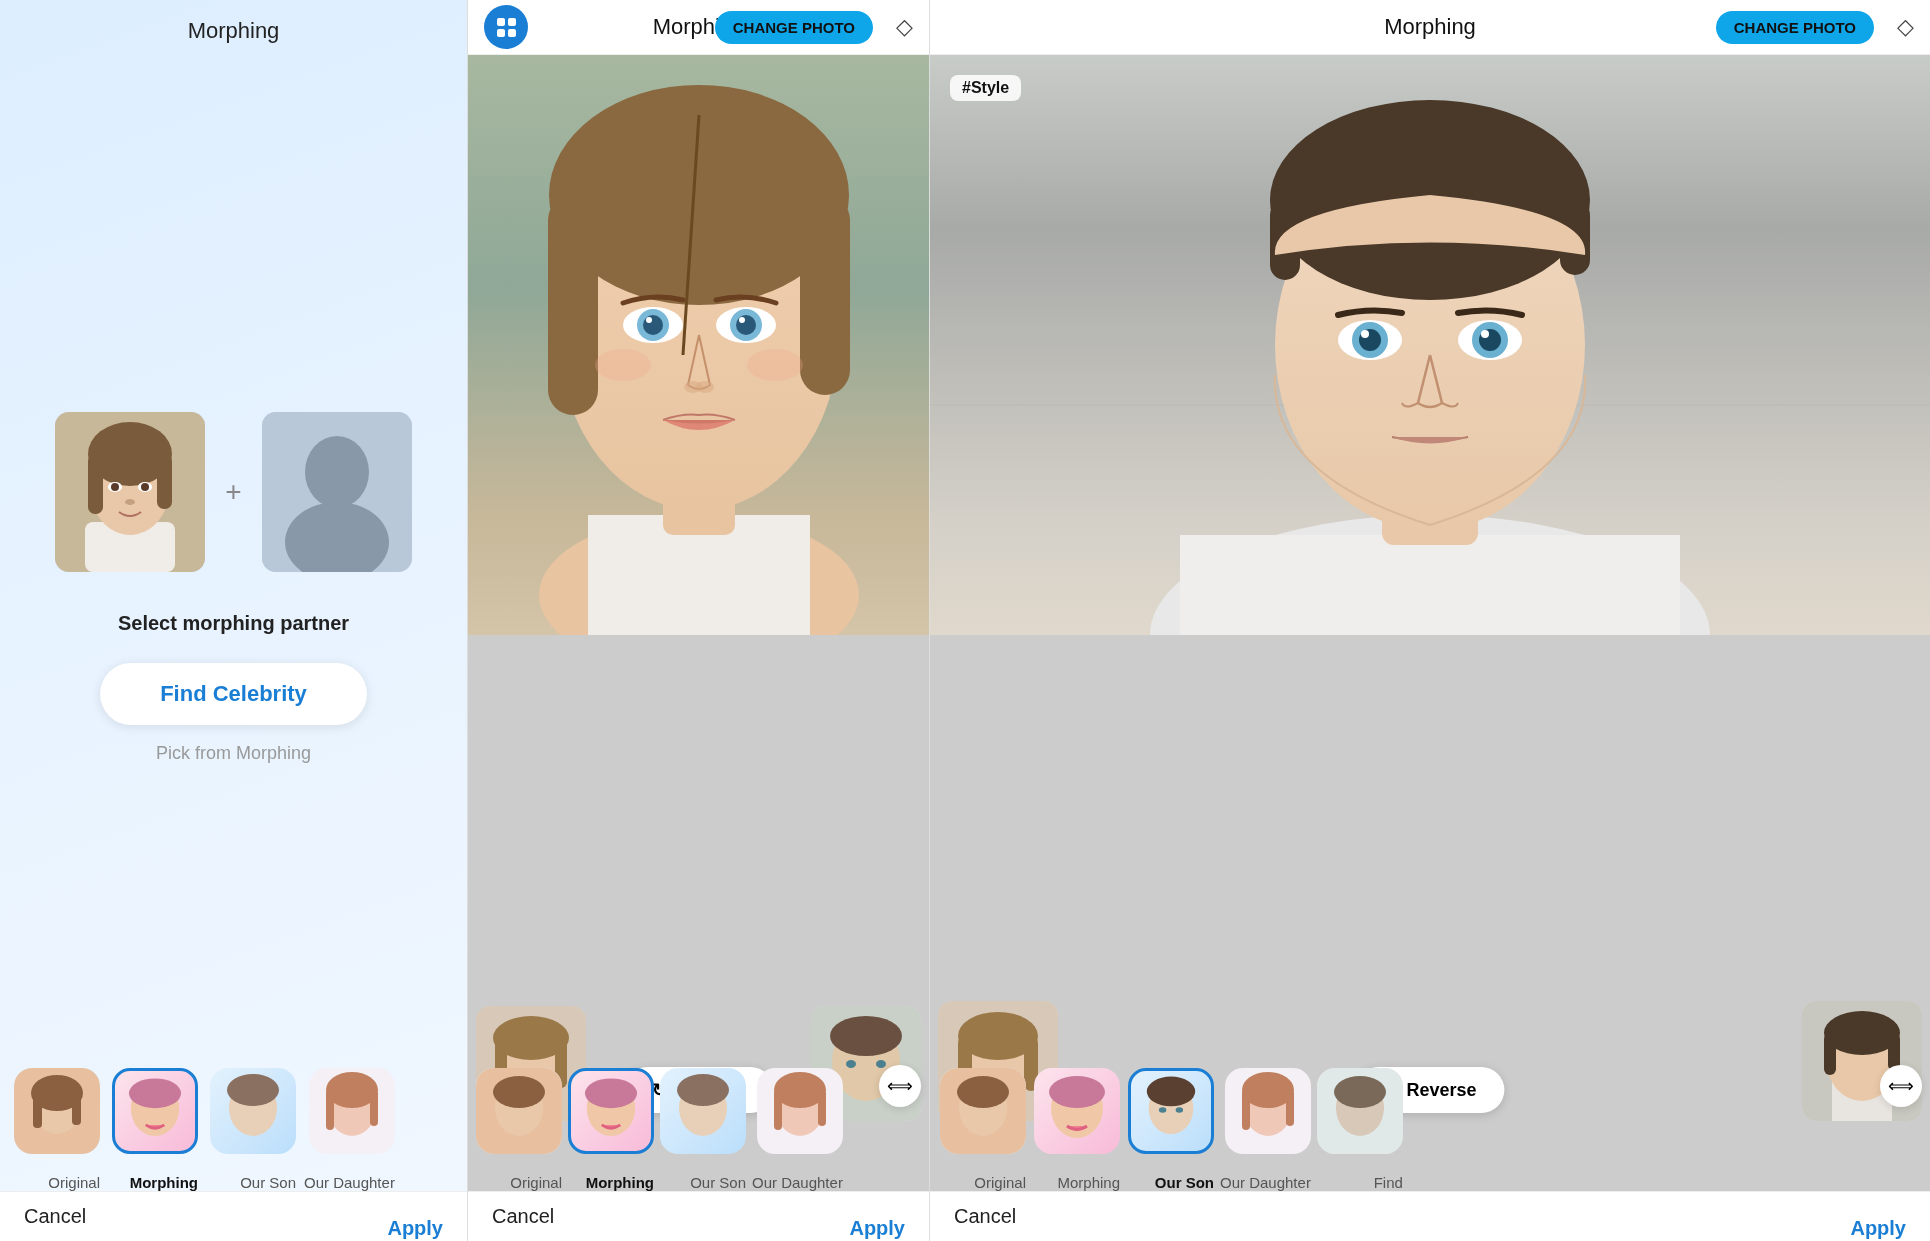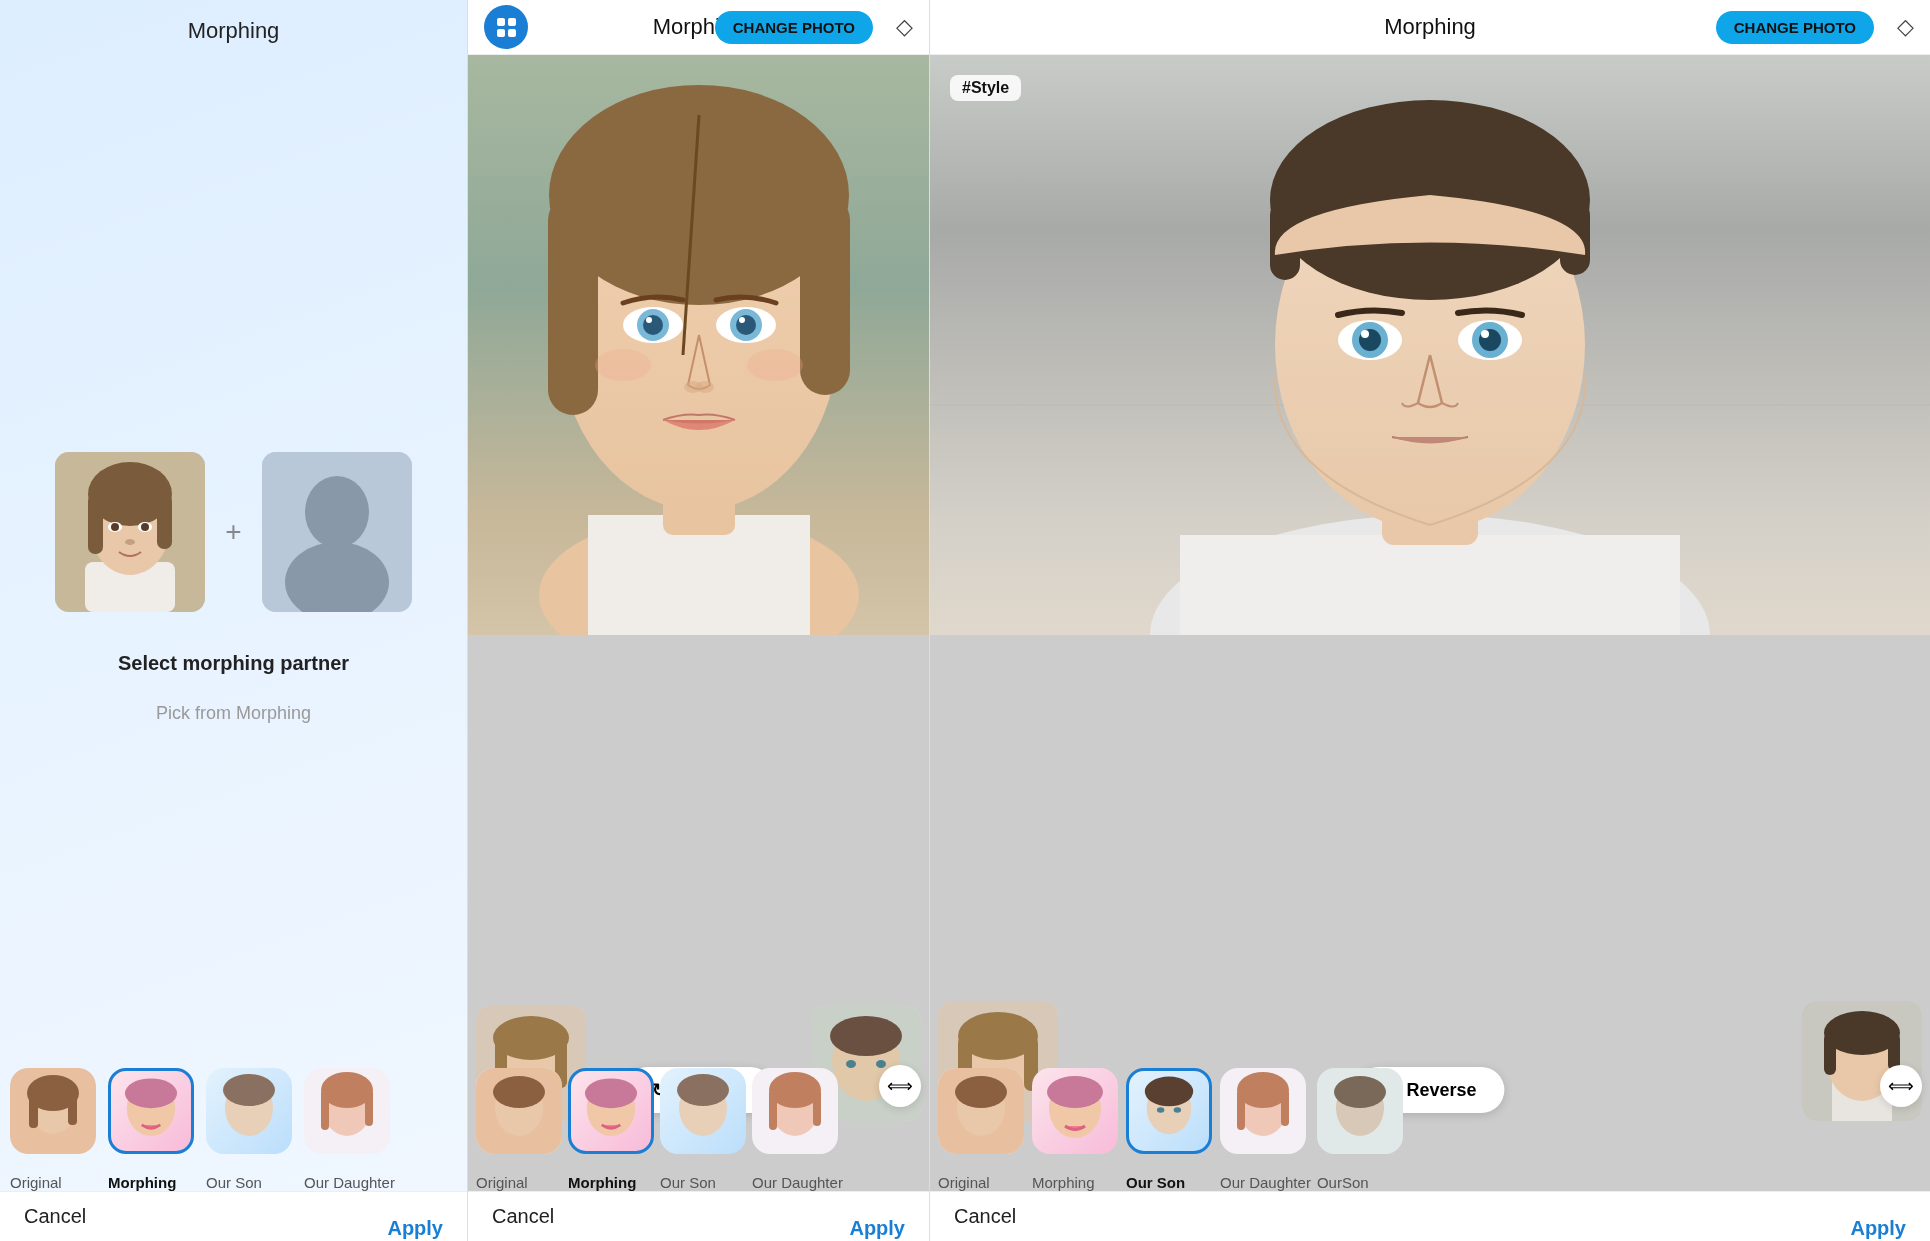--- a/index.html
+++ b/index.html
@@ -104,21 +104,21 @@
       left: 0;
       right: 0;
       display: flex;
       justify-content: flex-start;
       padding: 0 10px;
       gap: 8px;
     }
     .tab-item {
       display: flex;
       flex-direction: column;
-      align-items: flex-start;
+      align-items: flex-end;
       gap: 20px;
       min-width: 90px;
     }
     .tab-thumb {
       width: 86px;
       height: 86px;
       border-radius: 18px;
       overflow: hidden;
       background: #e0e0e0;
       display: flex;
@@ -318,20 +318,21 @@
           <rect width="150" height="160" fill="#b8c8d8"></rect>
 
           <ellipse cx="75" cy="60" rx="32" ry="36" fill="#8898a8"></ellipse>
           <ellipse cx="75" cy="130" rx="52" ry="40" fill="#8898a8"></ellipse>
         </svg>
       </div>
     </div>
 
     <div class="p1-label">Select morphing partner</div>
 
+    <button class="find-celeb-btn">Find Celebrity</button>
     <button class="pick-gallery-btn">Pick from Morphing</button>
   </div>
 
   <div class="bottom-tabs">
     <div class="tab-item">
       <div class="tab-thumb">
         <svg viewBox="0 0 86 86" width="86" height="86">
           <rect width="86" height="86" fill="#e8c0a0" rx="18"></rect>
           <ellipse cx="43" cy="38" rx="24" ry="28" fill="#e8c8a8"></ellipse>
           <ellipse cx="43" cy="25" rx="26" ry="18" fill="#8a6040"></ellipse>
@@ -670,21 +671,21 @@
       <span class="tab-label">Our Daughter</span>
     </div>
     <div class="tab-item" style="min-width:70px;">
       <div class="tab-thumb" style="background:#e8e8e8;">
         <svg viewBox="0 0 86 86" width="86" height="86">
           <rect width="86" height="86" fill="#e0e8e8" rx="18"></rect>
           <ellipse cx="43" cy="40" rx="24" ry="28" fill="#d8c8b8"></ellipse>
           <ellipse cx="43" cy="24" rx="26" ry="16" fill="#7a6858"></ellipse>
         </svg>
       </div>
-      <span class="tab-label">OurSon</span>
+      <span class="tab-label">Find</span>
     </div>
   </div>
 
   <div class="bottom-bar">
     <button class="cancel-btn">Cancel</button>
     <button class="apply-btn">Apply</button>
   </div>
 </div>
 
 </body></html>

